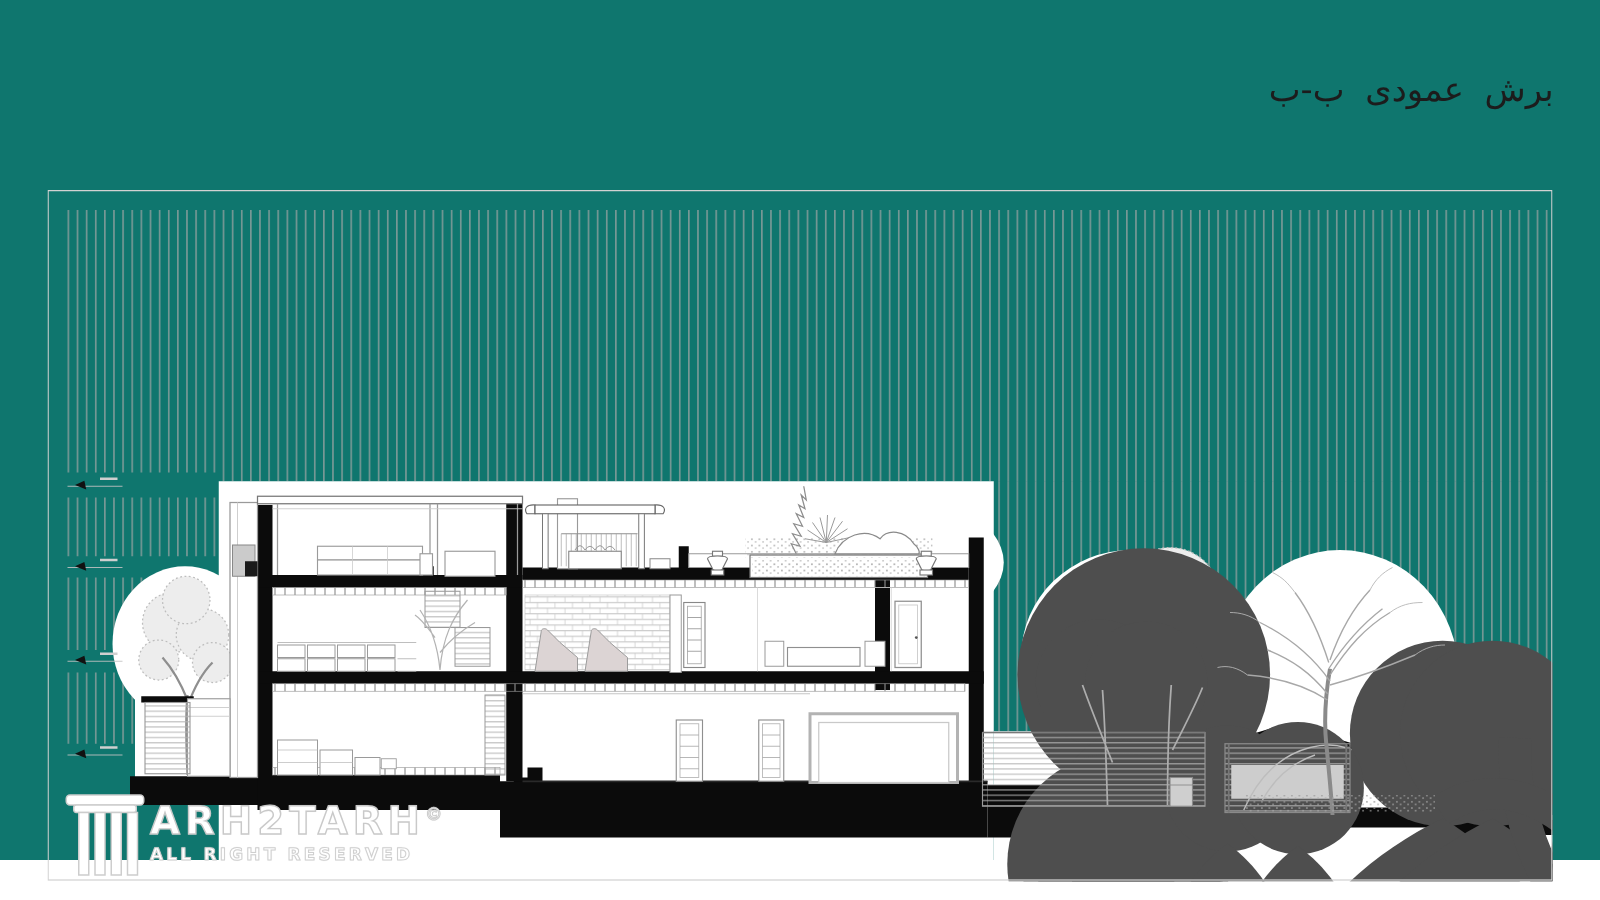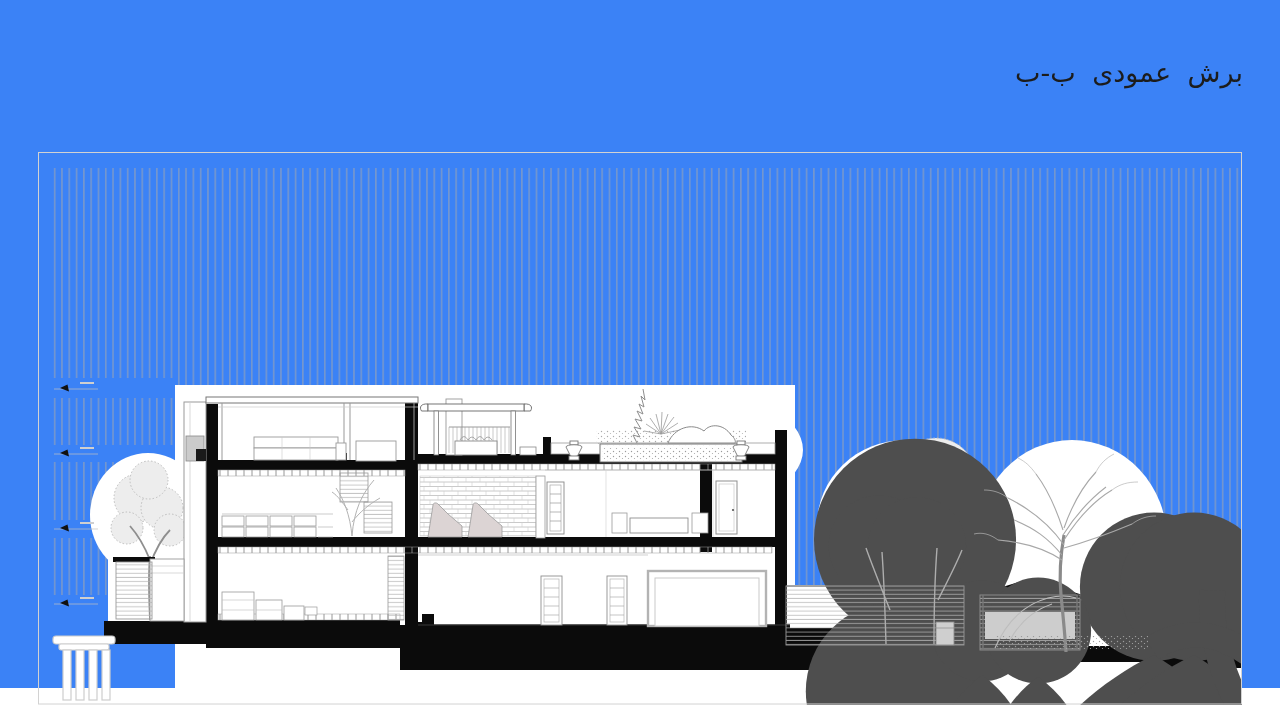--- a/index.html
+++ b/index.html
@@ -1,17 +1,17 @@
 <!DOCTYPE html>
 <html><head>
 <meta charset="utf-8">
 <style>
   html,body{margin:0;padding:0;background:#ffffff;width:1280px;height:720px;overflow:hidden;
     font-family:"DejaVu Sans","Liberation Sans",sans-serif;}
-  .stage{position:relative;width:1280px;height:688px;background:#3b82f6;}
+  .stage{position:relative;width:1280px;height:688px;background:#0f766e;}
   .title{position:absolute;top:57px;right:37px;direction:rtl;font-size:27px;color:#1c1c1c;
     letter-spacing:9px;word-spacing:8px;white-space:nowrap;}
   .panel{position:absolute;left:38px;top:152px;width:1204px;height:553px;}
   .logo{position:absolute;left:52px;top:624px;display:flex;align-items:flex-start;z-index:5;}
   .logo-text{margin-left:4px;margin-top:12px;}
   .brand{font-size:31px;font-weight:bold;letter-spacing:4px;color:#ffffff;line-height:32px;
     -webkit-text-stroke:1.1px #c9c9c9;text-shadow:0 0 1px #cccccc;}
   .brand sup{font-size:14px;-webkit-text-stroke:0.7px #c9c9c9;}
   .tagline{font-size:13.5px;font-weight:bold;letter-spacing:2.6px;color:#ffffff;margin-top:3px;
     -webkit-text-stroke:0.8px #cfcfcf;text-shadow:0 0 1px #d4d4d4;}
@@ -369,15 +369,19 @@
 
   <div class="logo">
     <svg width="64" height="78" viewBox="0 0 64 78">
       <rect x="1" y="12" width="62" height="8" rx="3" fill="#ffffff" stroke="#cdcdcd" stroke-width="1.2"></rect>
       <rect x="7" y="20" width="50" height="6" rx="2" fill="#ffffff" stroke="#cdcdcd" stroke-width="1.2"></rect>
       <rect x="11" y="26" width="8" height="50" fill="#ffffff" stroke="#cdcdcd" stroke-width="1.2"></rect>
       <rect x="24" y="26" width="8" height="50" fill="#ffffff" stroke="#cdcdcd" stroke-width="1.2"></rect>
       <rect x="37" y="26" width="8" height="50" fill="#ffffff" stroke="#cdcdcd" stroke-width="1.2"></rect>
       <rect x="50" y="26" width="8" height="50" fill="#ffffff" stroke="#cdcdcd" stroke-width="1.2"></rect>
     </svg>
+    <div class="logo-text">
+      <div class="brand"><span>ARH2TARH</span><sup>©</sup></div>
+      <div class="tagline">ALL RIGHT RESERVED</div>
+    </div>
   </div>
 
 </div>
 
 </body></html>

